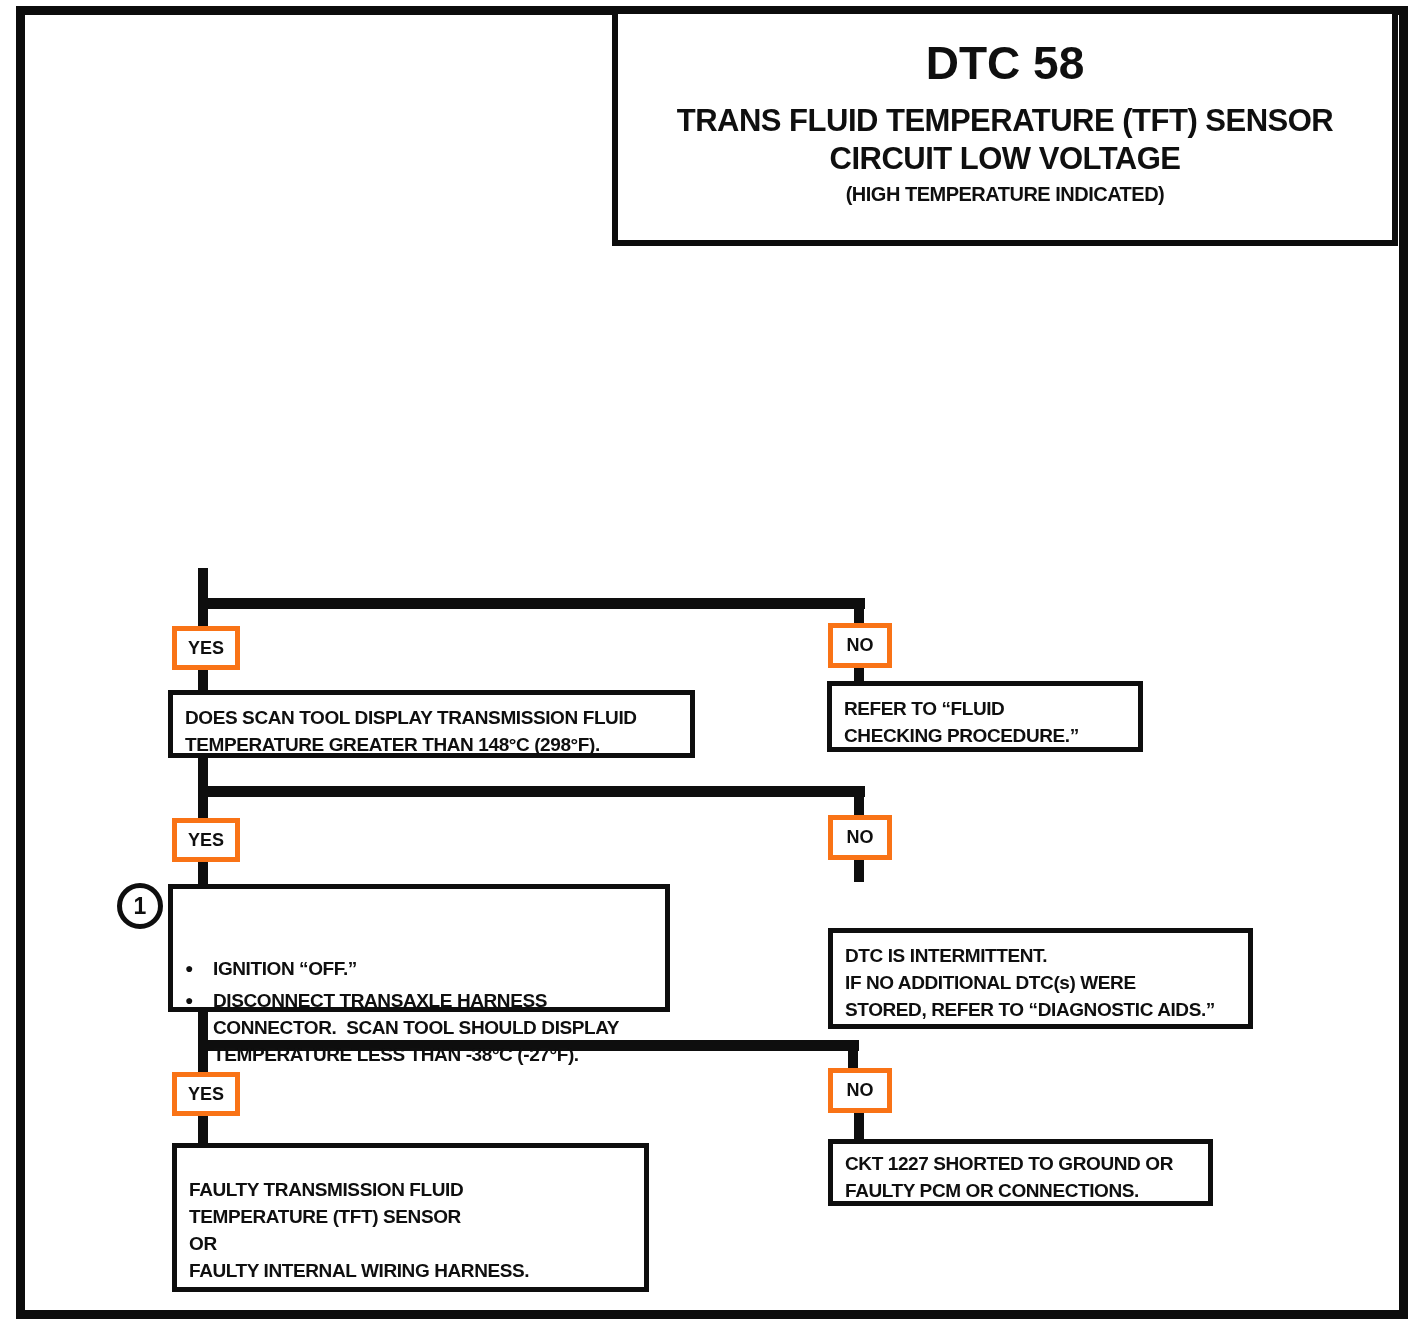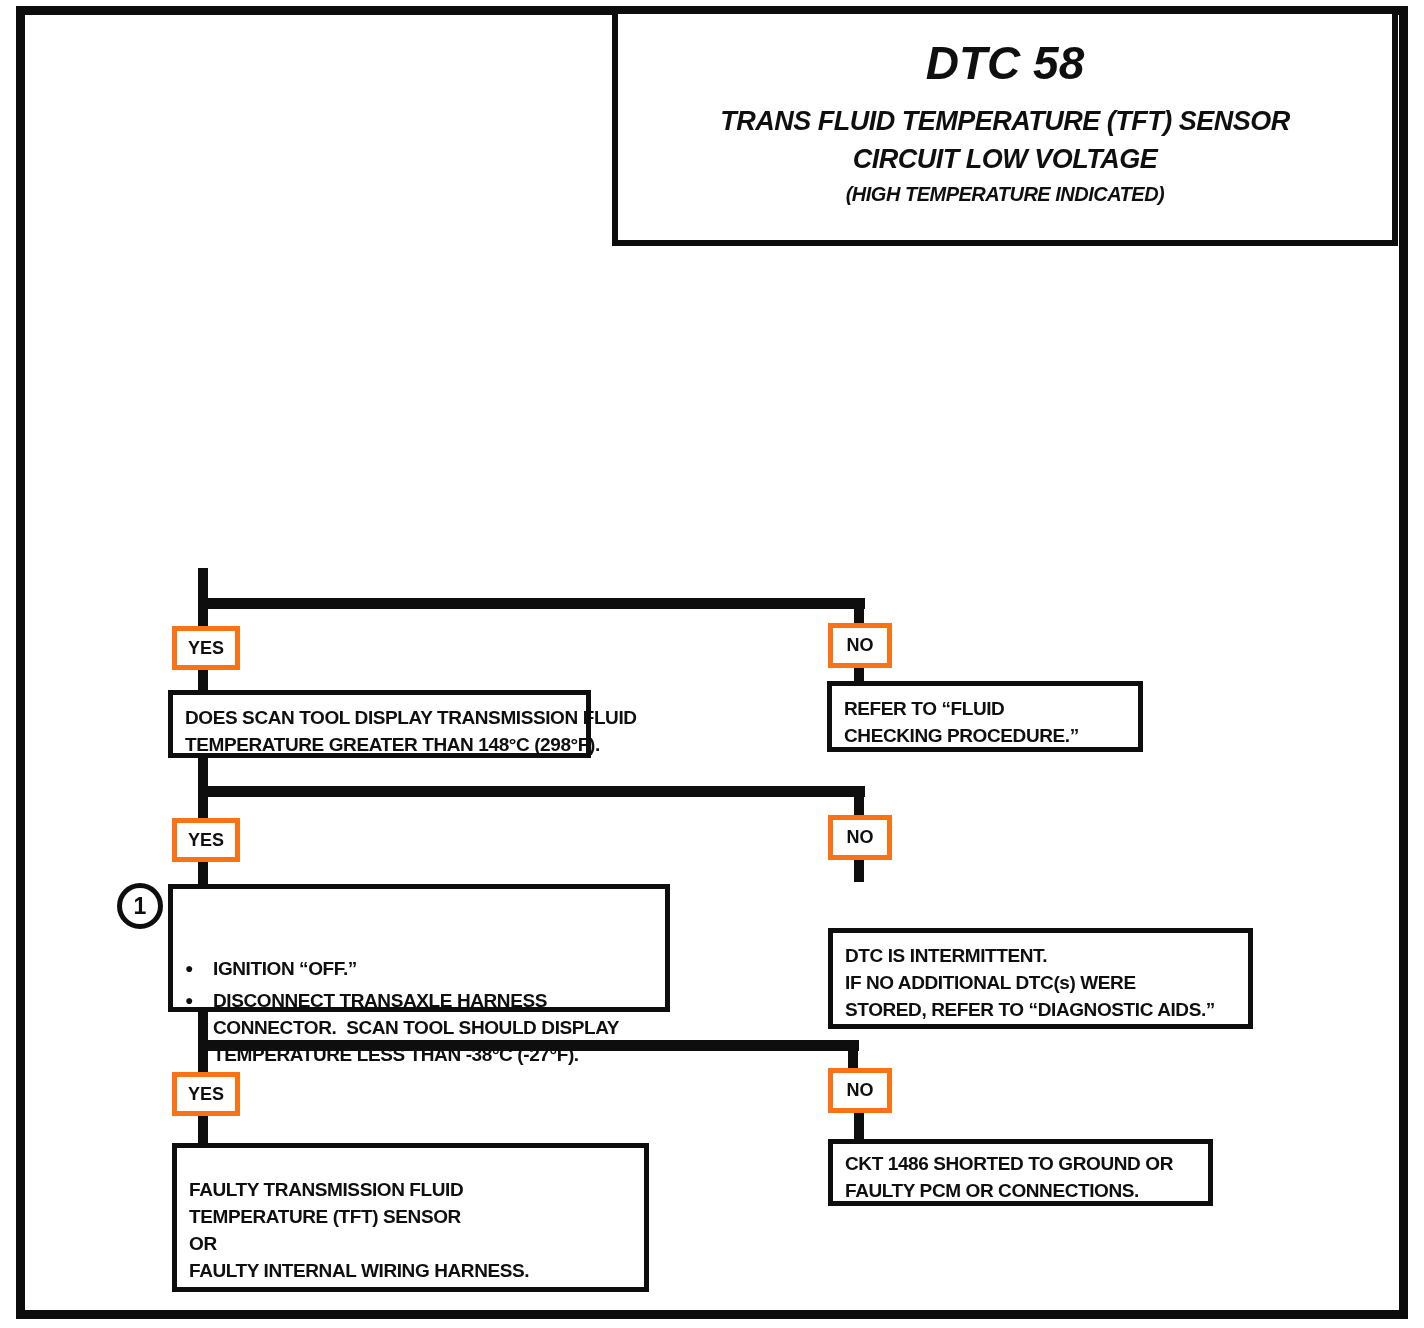--- a/index.html
+++ b/index.html
@@ -25,31 +25,30 @@
   }
   
   .title-box {
     position: absolute;
     left: 612px; top: 8px;
     width: 786px; height: 238px;
     background: #ffffff;
     border: 6px solid #0c0c0c;
     text-align: center;
     padding-top: 20px;
-    font-style: italic;
   }
   .title-code {
     font-size: 46px;
     font-weight: 700;
     letter-spacing: 0px;
     line-height: 58px;
     margin-bottom: 10px;
   }
   .title-line-main {
-    font-size: 27px;
+    font-size: 31px;
     font-weight: 700;
     letter-spacing: -0.5px;
     line-height: 38px;
   }
   .title-line-sub {
     font-size: 20px;
     font-weight: 700;
     letter-spacing: -0.5px;
     line-height: 33px;
   }
@@ -138,21 +137,21 @@
   <div class="hline" style="left:198px; top:1040px; width:661px;"></div>
   <div class="vline" style="left:848px; top:1040px; height:30px;"></div>
 
   <div class="vline" style="left:198px; top:1114px; height:30px;"></div>
   <div class="vline" style="left:854px; top:1112px; height:28px;"></div>
 
 
   <div class="tag" style="left:172px; top:626px; width:68px; height:44px;">YES</div>
   <div class="tag" style="left:828px; top:623px; width:64px; height:45px;">NO</div>
 
-  <div class="box" style="left:168px; top:690px; width:423px; height:68px;">DOES SCAN TOOL DISPLAY TRANSMISSION FLUID
+  <div class="box" style="left:168px; top:690px; width:527px; height:68px;">DOES SCAN TOOL DISPLAY TRANSMISSION FLUID
 TEMPERATURE GREATER THAN 148°C (298°F).</div>
 
   <div class="box" style="left:827px; top:681px; width:316px; height:71px;">REFER TO “FLUID
 CHECKING PROCEDURE.”</div>
 
   <div class="tag" style="left:172px; top:818px; width:68px; height:44px;">YES</div>
   <div class="tag" style="left:828px; top:815px; width:64px; height:45px;">NO</div>
 
   <div class="step-circle">1</div>
 
@@ -176,16 +175,16 @@
 STORED, REFER TO “DIAGNOSTIC AIDS.”</div>
 
   <div class="tag" style="left:172px; top:1072px; width:68px; height:44px;">YES</div>
   <div class="tag" style="left:828px; top:1068px; width:64px; height:45px;">NO</div>
 
   <div class="box" style="left:172px; top:1143px; width:477px; height:149px; padding-top:28px;">FAULTY TRANSMISSION FLUID
 TEMPERATURE (TFT) SENSOR
 OR
 FAULTY INTERNAL WIRING HARNESS.</div>
 
-  <div class="box" style="left:828px; top:1139px; width:385px; height:67px; padding-top:6px;">CKT 1486 SHORTED TO GROUND OR
+  <div class="box" style="left:828px; top:1139px; width:385px; height:67px; padding-top:6px;">CKT 1227 SHORTED TO GROUND OR
 FAULTY PCM OR CONNECTIONS.</div>
 
 </div>
 
 </body></html>

